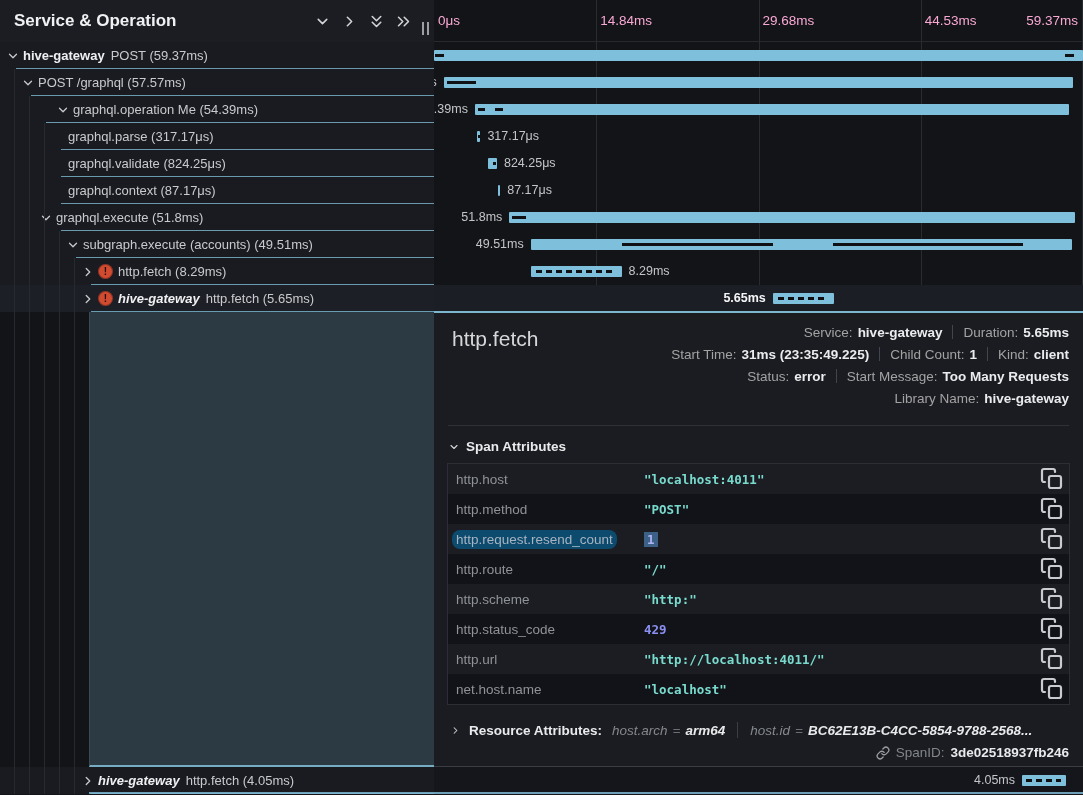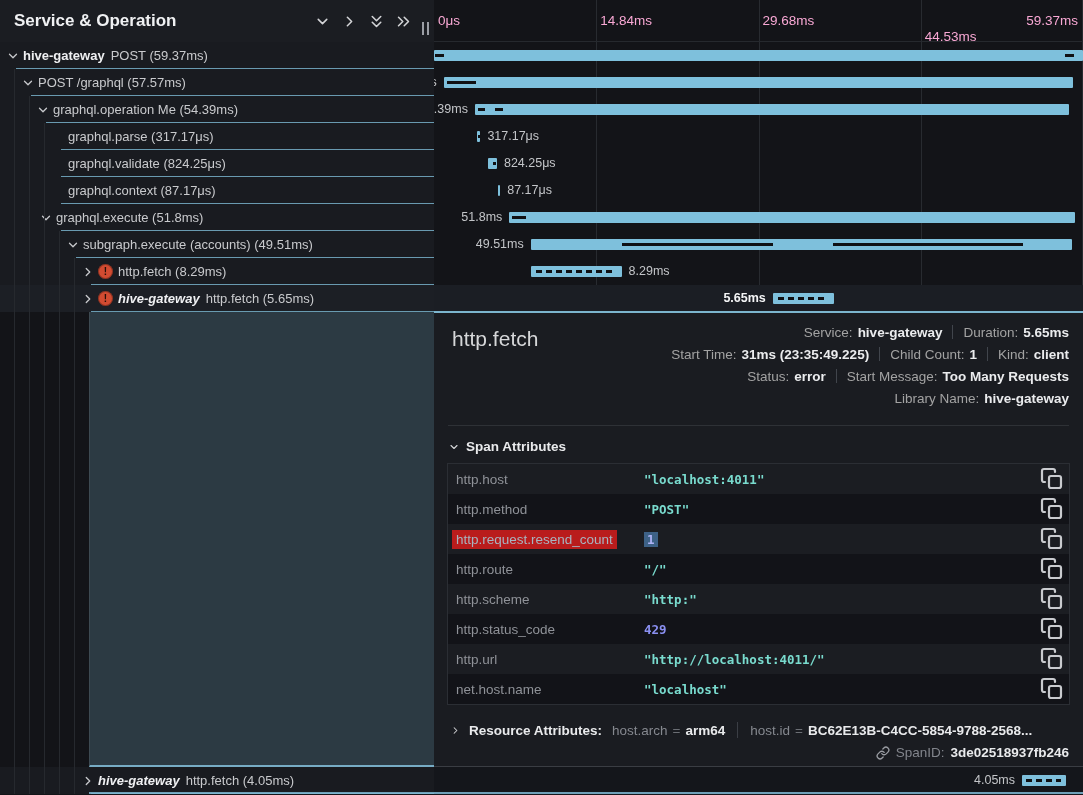--- a/index.html
+++ b/index.html
@@ -53,21 +53,21 @@
   .detail-hr { position:absolute; left:14px; right:14px; top:112px; border-top:1px solid #2e3136; }
   .section-head { position:absolute; left:14px; top:126px; display:flex; align-items:center; gap:6px; cursor:pointer; }
   .section-head .chev { width:12px; height:12px; flex:0 0 12px; margin:0; color:#d6d7d9; }
   .section-label { font-size:13.5px; font-weight:700; color:#e9eaec; }
 
   .attr-table { position:absolute; left:13px; right:13px; top:150px; border:1px solid #2b2e34; }
   .attr-row { height:30px; display:flex; align-items:center; }
   .attr-row.odd { background:#1b1d22; }
   .attr-row.even { background:#121318; }
   .attr-key { width:196px; flex:0 0 196px; padding-left:8px; font-size:13.5px; color:#8f9298; white-space:nowrap; }
-  .attr-key .sel-hl { background:#b91c1c; border-radius:0; padding:2px 4px; margin-left:-4px; color:#a8b4c0; }
+  .attr-key .sel-hl { background:#0c4a6e; border-radius:8px; padding:2px 4px; margin-left:-4px; color:#a8b4c0; }
   .attr-val { flex:1; font-family:"DejaVu Sans Mono","Liberation Mono",monospace; font-size:12.5px; font-weight:700; white-space:nowrap; overflow:hidden; }
   .attr-val.string { color:#79dbce; }
   .attr-val.number { color:#8a8ff0; }
   .attr-val .sel-hl { background:#3d6186; padding:2px 3px; border-radius:2px; color:#aeb3f6; }
   .copy-btn { width:24px; height:24px; flex:0 0 24px; margin-right:5px; margin-left:auto; color:#c9cbcf; cursor:pointer; display:flex; align-items:center; justify-content:center; background:none; border:none; }
   .copy-btn svg { width:15px; height:15px; }
 
   .resource-row { position:absolute; left:14px; top:404px; height:26px; display:flex; align-items:center; font-size:13.5px; white-space:nowrap; cursor:pointer; }
   .resource-row .chev { width:11px; height:11px; flex:0 0 11px; margin:0 8px 0 2px; color:#d6d7d9; }
   .res-key { color:#85888f; }
@@ -96,21 +96,21 @@
     <div class="gline" style="left:25%"></div>
     <div class="gline" style="left:50%"></div>
     <div class="gline" style="left:75%"></div>
     <div class="gline" style="left:calc(100% - 1px)"></div>
   </div>
 
   <div class="axis" id="axis">
       <span class="tick" style="left: calc(0% + 4px);">0μs</span>
       <span class="tick" style="left: calc(25% + 4px);">14.84ms</span>
       <span class="tick" style="left: calc(50% + 4px);">29.68ms</span>
-      <span class="tick" style="left: calc(75% + 4px); margin-top: 16px;">44.53ms</span>
+      <span class="tick" style="left: calc(75% + 4px);">44.53ms</span>
       <span class="tick" style="right: 5px;">59.37ms</span>
     </div>
 
   <div id="lanes">
       <div class="lane-row" style="top: 42px;">
         <div class="bar" style="left: 0%; width: 100%; min-width: 2px;">
           <div class="mark" style="left: 0.2%; width: 1.3%;"></div>
           <div class="mark" style="left: 97.2%; width: 1.4%;"></div>
         </div>
       </div>
@@ -296,21 +296,21 @@
         </div>
       </div>
 
     <div class="resource-row">
       <span class="chev icon">
           <svg viewBox="0 0 24 24">
             <polyline points="9 6 15 12 9 18"></polyline>
           </svg>
         </span>
       <span class="section-label">Resource Attributes:</span>
-      <span id="res-pairs" style="display:flex;align-items:center;margin-left:10px;">
+      <span id="res-pairs" style="display:flex;align-items:center;margin-left:10px;font-style:italic;">
           <span class="res-pair">
             <span class="res-key">host.arch</span>
             <span class="res-eq">=</span>
             <span class="res-val">arm64</span>
           </span>
           <span class="res-div"></span>
           <span class="res-pair">
             <span class="res-key">host.id</span>
             <span class="res-eq">=</span>
             <span class="res-val">BC62E13B-C4CC-5854-9788-2568...</span>
@@ -382,21 +382,21 @@
         <div class="tree-row" style="top: 69px; padding-left: 21px;">
           <div class="guide" style="left: 14px;"></div>
           <span class="chev icon">
             <svg viewBox="0 0 24 24">
               <polyline points="6 9 12 15 18 9"></polyline>
             </svg>
           </span>
           <span class="row-label">POST /graphql (57.57ms)</span>
           <div class="underline" style="left: 31px;"></div>
         </div>
-        <div class="tree-row" style="top: 96px; padding-left: 36px;">
+        <div class="tree-row" style="top: 96px; padding-left: 56px;">
           <div class="guide" style="left: 14px;"></div>
           <div class="guide" style="left: 29px;"></div>
           <span class="chev icon">
             <svg viewBox="0 0 24 24">
               <polyline points="6 9 12 15 18 9"></polyline>
             </svg>
           </span>
           <span class="row-label">graphql.operation Me (54.39ms)</span>
           <div class="underline" style="left: 46px;"></div>
         </div>

